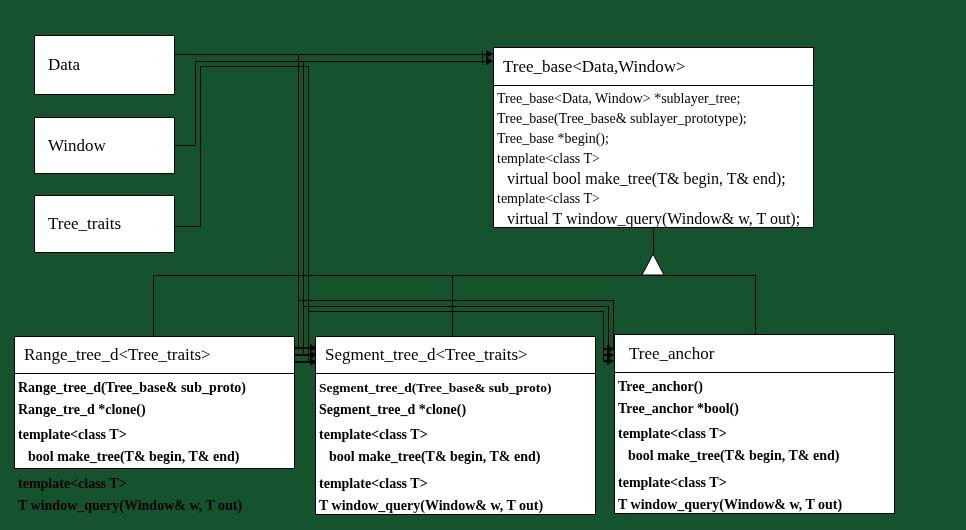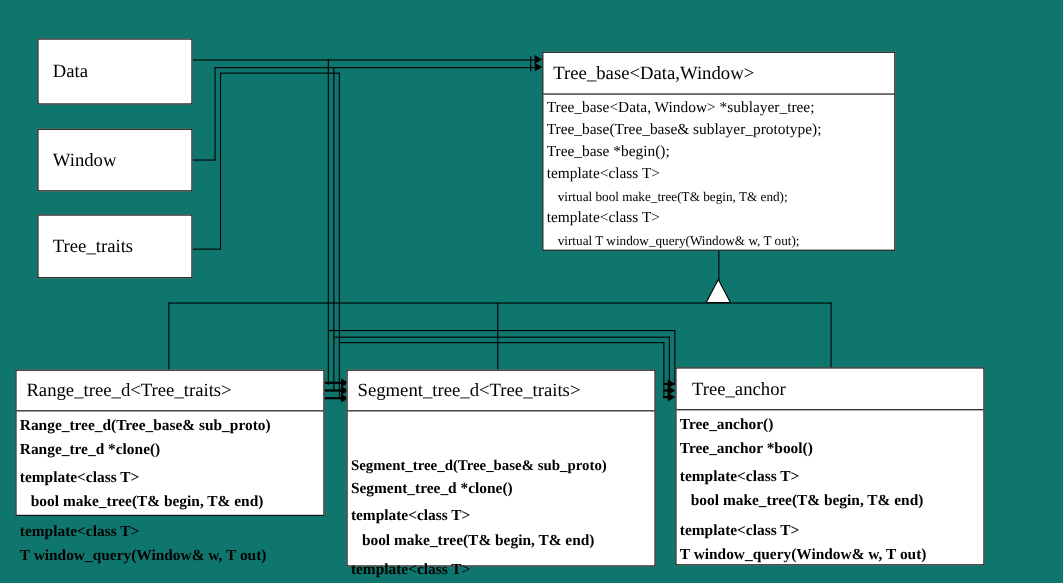--- a/index.html
+++ b/index.html
@@ -1,30 +1,30 @@
 <!DOCTYPE html>
 <html><head>
 <meta charset="utf-8">
 <style>
   html,body{margin:0;padding:0;background:#ffffff;}
   .canvas{
-    position:relative;width:966px;height:530px;background:#0f766e;
+    position:relative;width:966px;height:530px;background:#14532d;
     font-family:"Liberation Serif","DejaVu Serif",serif;color:#000;
     overflow:hidden;
   }
   .cbox{position:absolute;border:1px solid #000;background:#fff;box-sizing:border-box;}
   .simple-label{display:flex;align-items:center;height:100%;padding-left:13px;font-size:17px;}
   .ctitle{height:37px;display:flex;align-items:center;border-bottom:1px solid #000;
           padding-left:9px;font-size:17px;white-space:nowrap;}
   .ctitle.short{height:36px;}
   .cbody{padding:3px 0 0 3px;white-space:nowrap;}
   .m{font-size:14px;line-height:20px;}
   .bb .m{line-height:22px;font-weight:bold;}
-  .m.sm{font-size:12px;}
-  .m.sm2{font-size:13.5px;margin-top:35px;}
+  .m.sm{font-size:16px;}
+  .m.sm2{font-size:13.5px;}
   .m.ind{padding-left:10px;}
   .m.gap{margin-top:3px;}
   .m.gap2{margin-top:5px;}
   .hline,.vline,.hbar,.tick{position:absolute;background:#000;}
   .hline{height:1px;}
   .vline{width:1px;}
   .hbar{height:2px;}
   .tick{width:1px;height:7px;}
   .arr-r{position:absolute;width:0;height:0;border-top:4px solid transparent;
          border-bottom:4px solid transparent;border-left:7px solid #000;}

